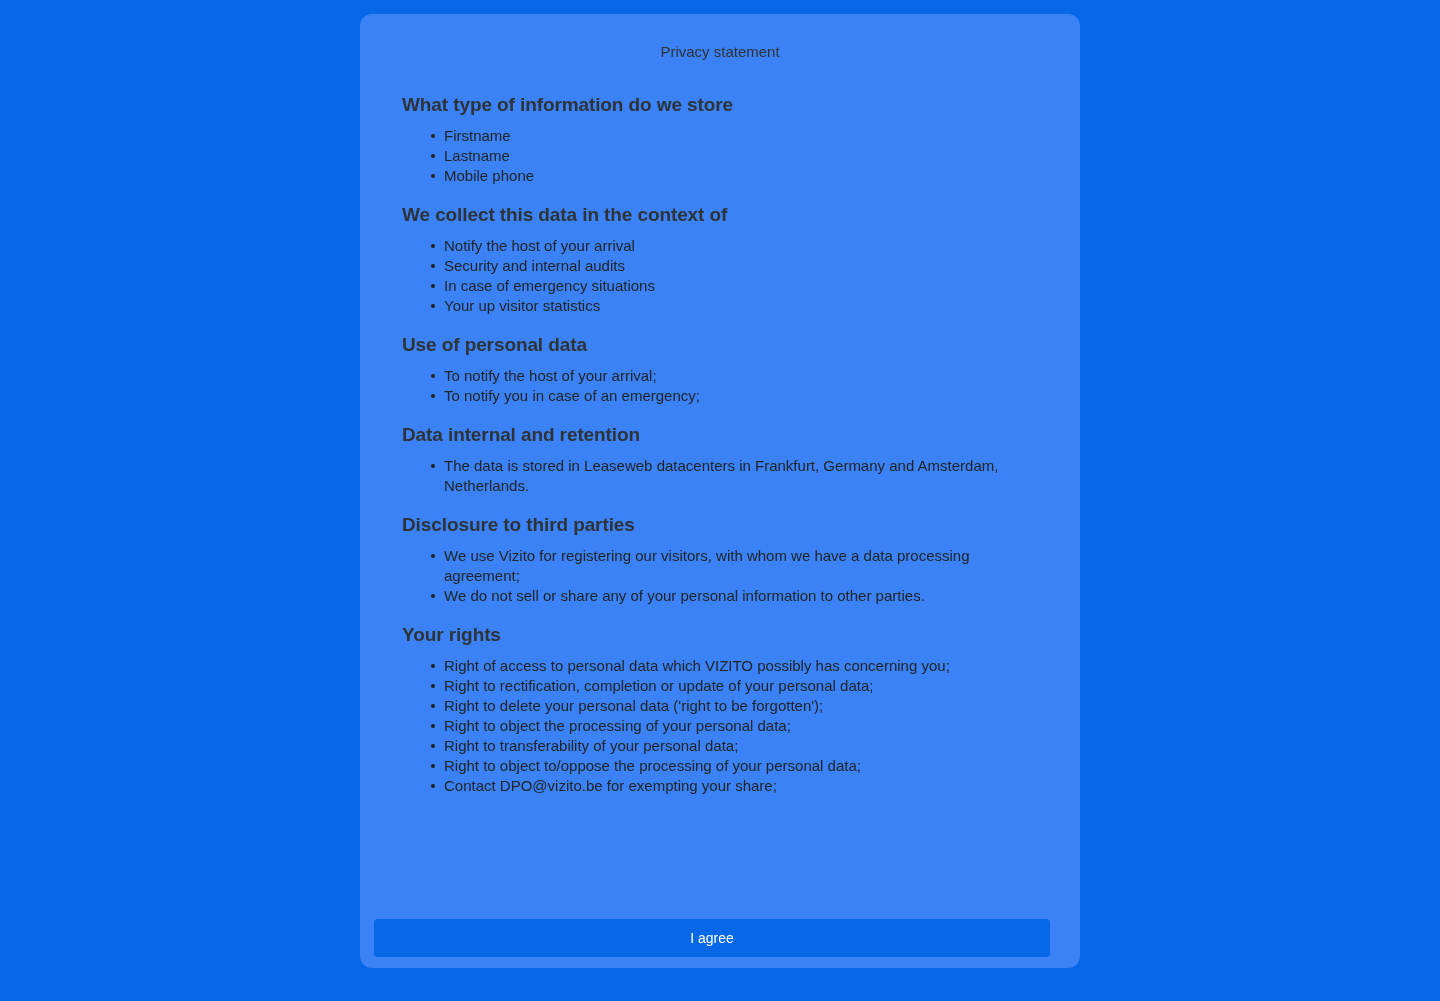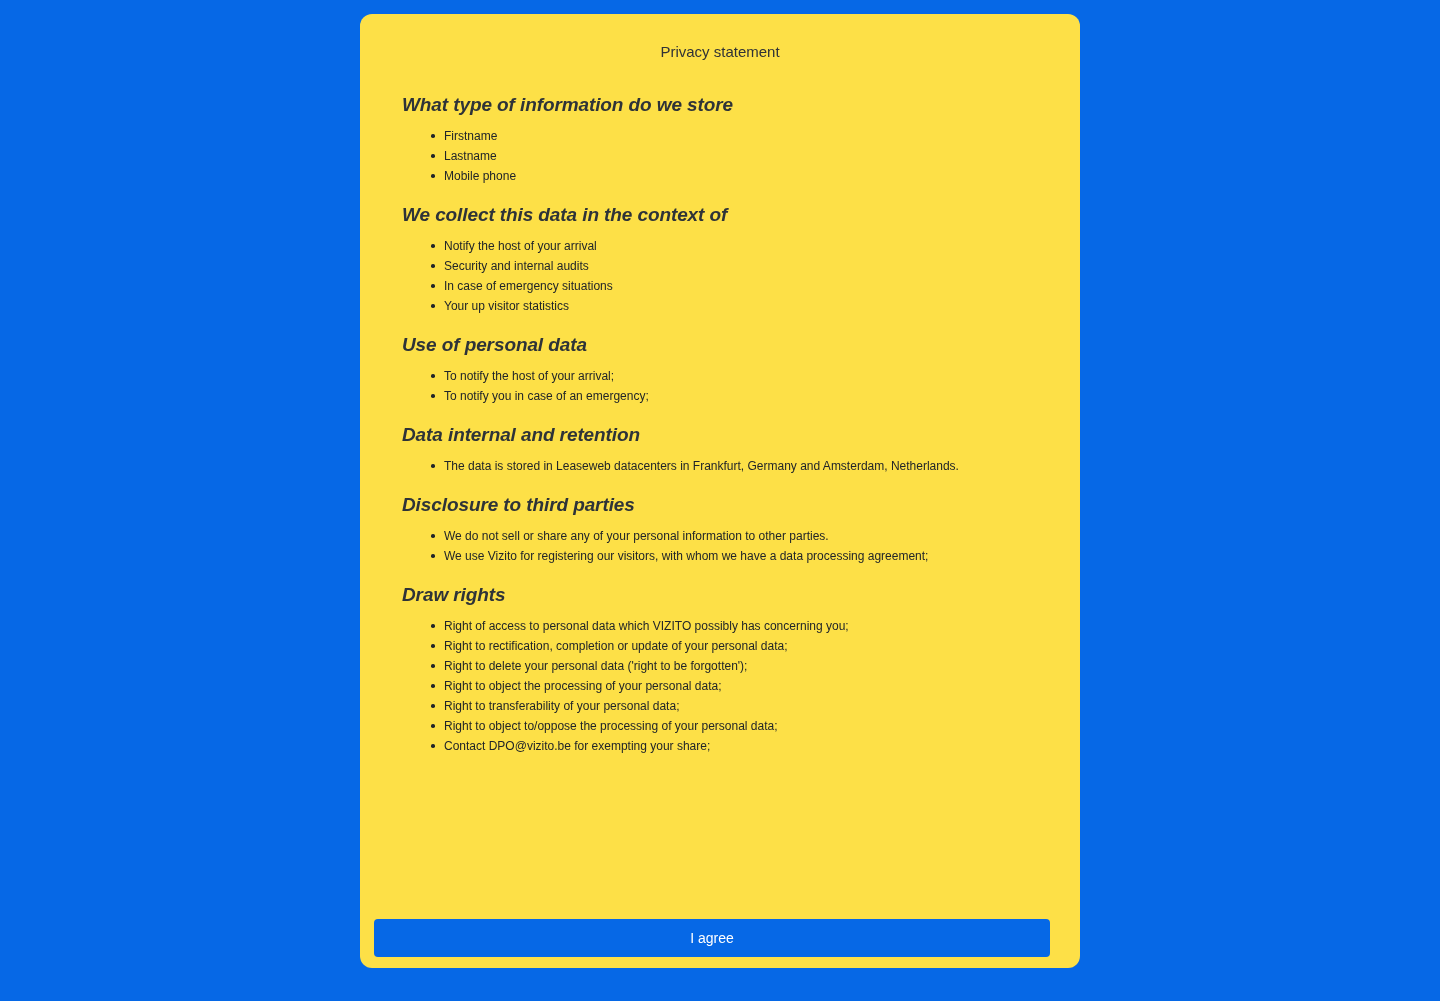--- a/index.html
+++ b/index.html
@@ -20,21 +20,21 @@
     position: relative;
     width: 1440px;
     height: 1001px;
   }
   .card {
     position: absolute;
     left: 360px;
     top: 14px;
     width: 720px;
     height: 954px;
-    background: #fde047;
+    background: #3b82f6;
     border-radius: 12px;
     display: flex;
     flex-direction: column;
     overflow: hidden;
   }
   .card-title {
     margin: 0;
     padding-top: 28px;
     text-align: center;
     font-size: 15px;
@@ -53,30 +53,29 @@
   .section + .section {
     margin-top: 16px;
   }
   .section-heading {
     margin: 0;
     font-size: 19px;
     font-weight: 700;
     line-height: 26px;
     letter-spacing: -0.1px;
     color: #2e3338;
-    font-style: italic;
   }
   .section-list {
     margin: 8px 0 0 0;
     padding-left: 42px;
     list-style: none;
   }
   .section-list li {
     position: relative;
-    font-size: 12px;
+    font-size: 15px;
     line-height: 20px;
     color: #212529;
   }
   .section-list li::before {
     content: "";
     position: absolute;
     left: -13px;
     top: 8px;
     width: 3.5px;
     height: 3.5px;
@@ -143,27 +142,27 @@
       <div class="section">
         <h2 class="section-heading">Data internal and retention</h2>
         <ul class="section-list">
           <li>The data is stored in Leaseweb datacenters in Frankfurt, Germany and Amsterdam, Netherlands.</li>
         </ul>
       </div>
 
       <div class="section">
         <h2 class="section-heading">Disclosure to third parties</h2>
         <ul class="section-list">
+          <li>We use Vizito for registering our visitors, with whom we have a data processing agreement;</li>
           <li>We do not sell or share any of your personal information to other parties.</li>
-          <li>We use Vizito for registering our visitors, with whom we have a data processing agreement;</li>
         </ul>
       </div>
 
       <div class="section">
-        <h2 class="section-heading">Draw rights</h2>
+        <h2 class="section-heading">Your rights</h2>
         <ul class="section-list">
           <li>Right of access to personal data which VIZITO possibly has concerning you;</li>
           <li>Right to rectification, completion or update of your personal data;</li>
           <li>Right to delete your personal data ('right to be forgotten');</li>
           <li>Right to object the processing of your personal data;</li>
           <li>Right to transferability of your personal data;</li>
           <li>Right to object to/oppose the processing of your personal data;</li>
           <li>Contact DPO@vizito.be for exempting your share;</li>
         </ul>
       </div>

